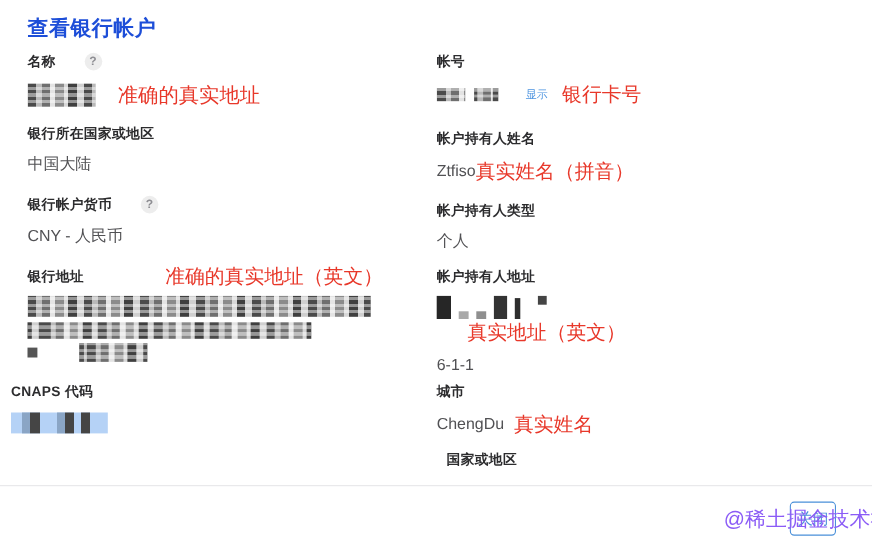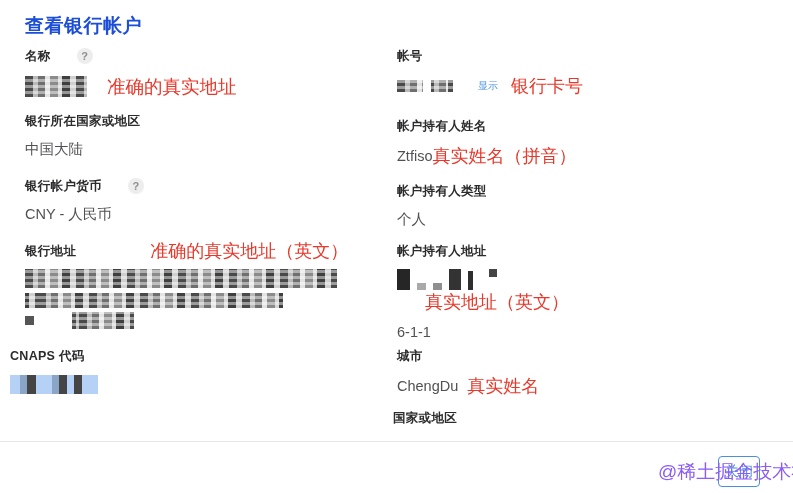--- a/index.html
+++ b/index.html
@@ -179,21 +179,21 @@
   <div class="group" style="left:397px; top:348px;">
     <div class="label-row">
       <span class="label">城市</span>
     </div>
     <div class="vrow">
       <span class="value">ChengDu</span>
       <span class="annot" style="margin-left:9px;">真实姓名</span>
     </div>
   </div>
 
-  <div class="group" style="left:393px; top:410px;">
+  <div class="group" style="left:406px; top:410px;">
     <div class="label-row">
       <span class="label">国家或地区</span>
     </div>
   </div>
 
   <div class="divider"></div>
   <span class="watermark">@稀土掘金技术社区</span>
   <button class="close-btn">关闭</button>
 
 </div>

